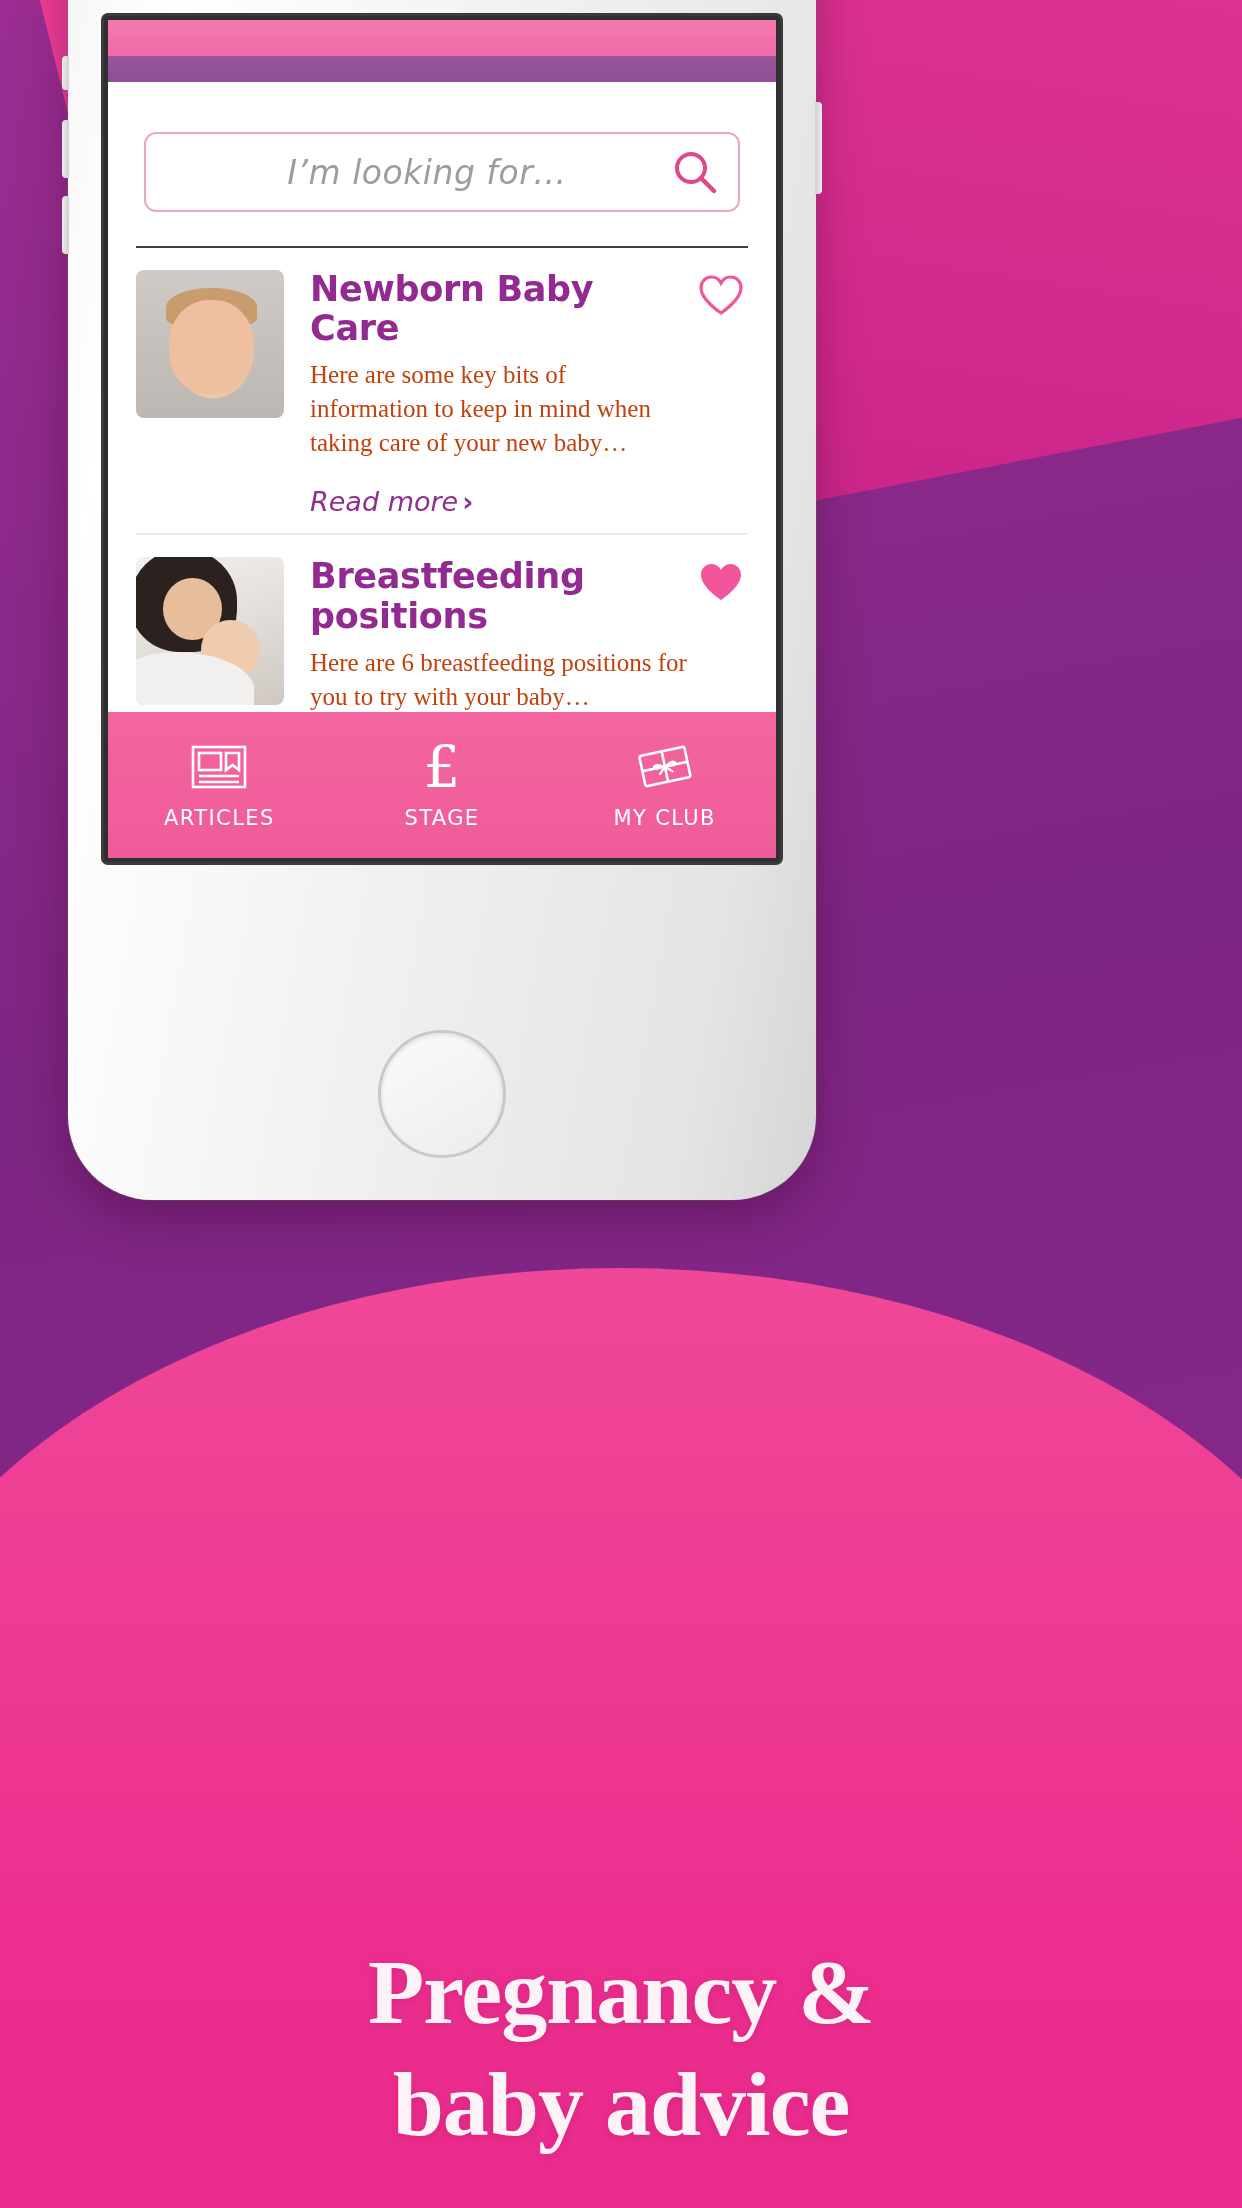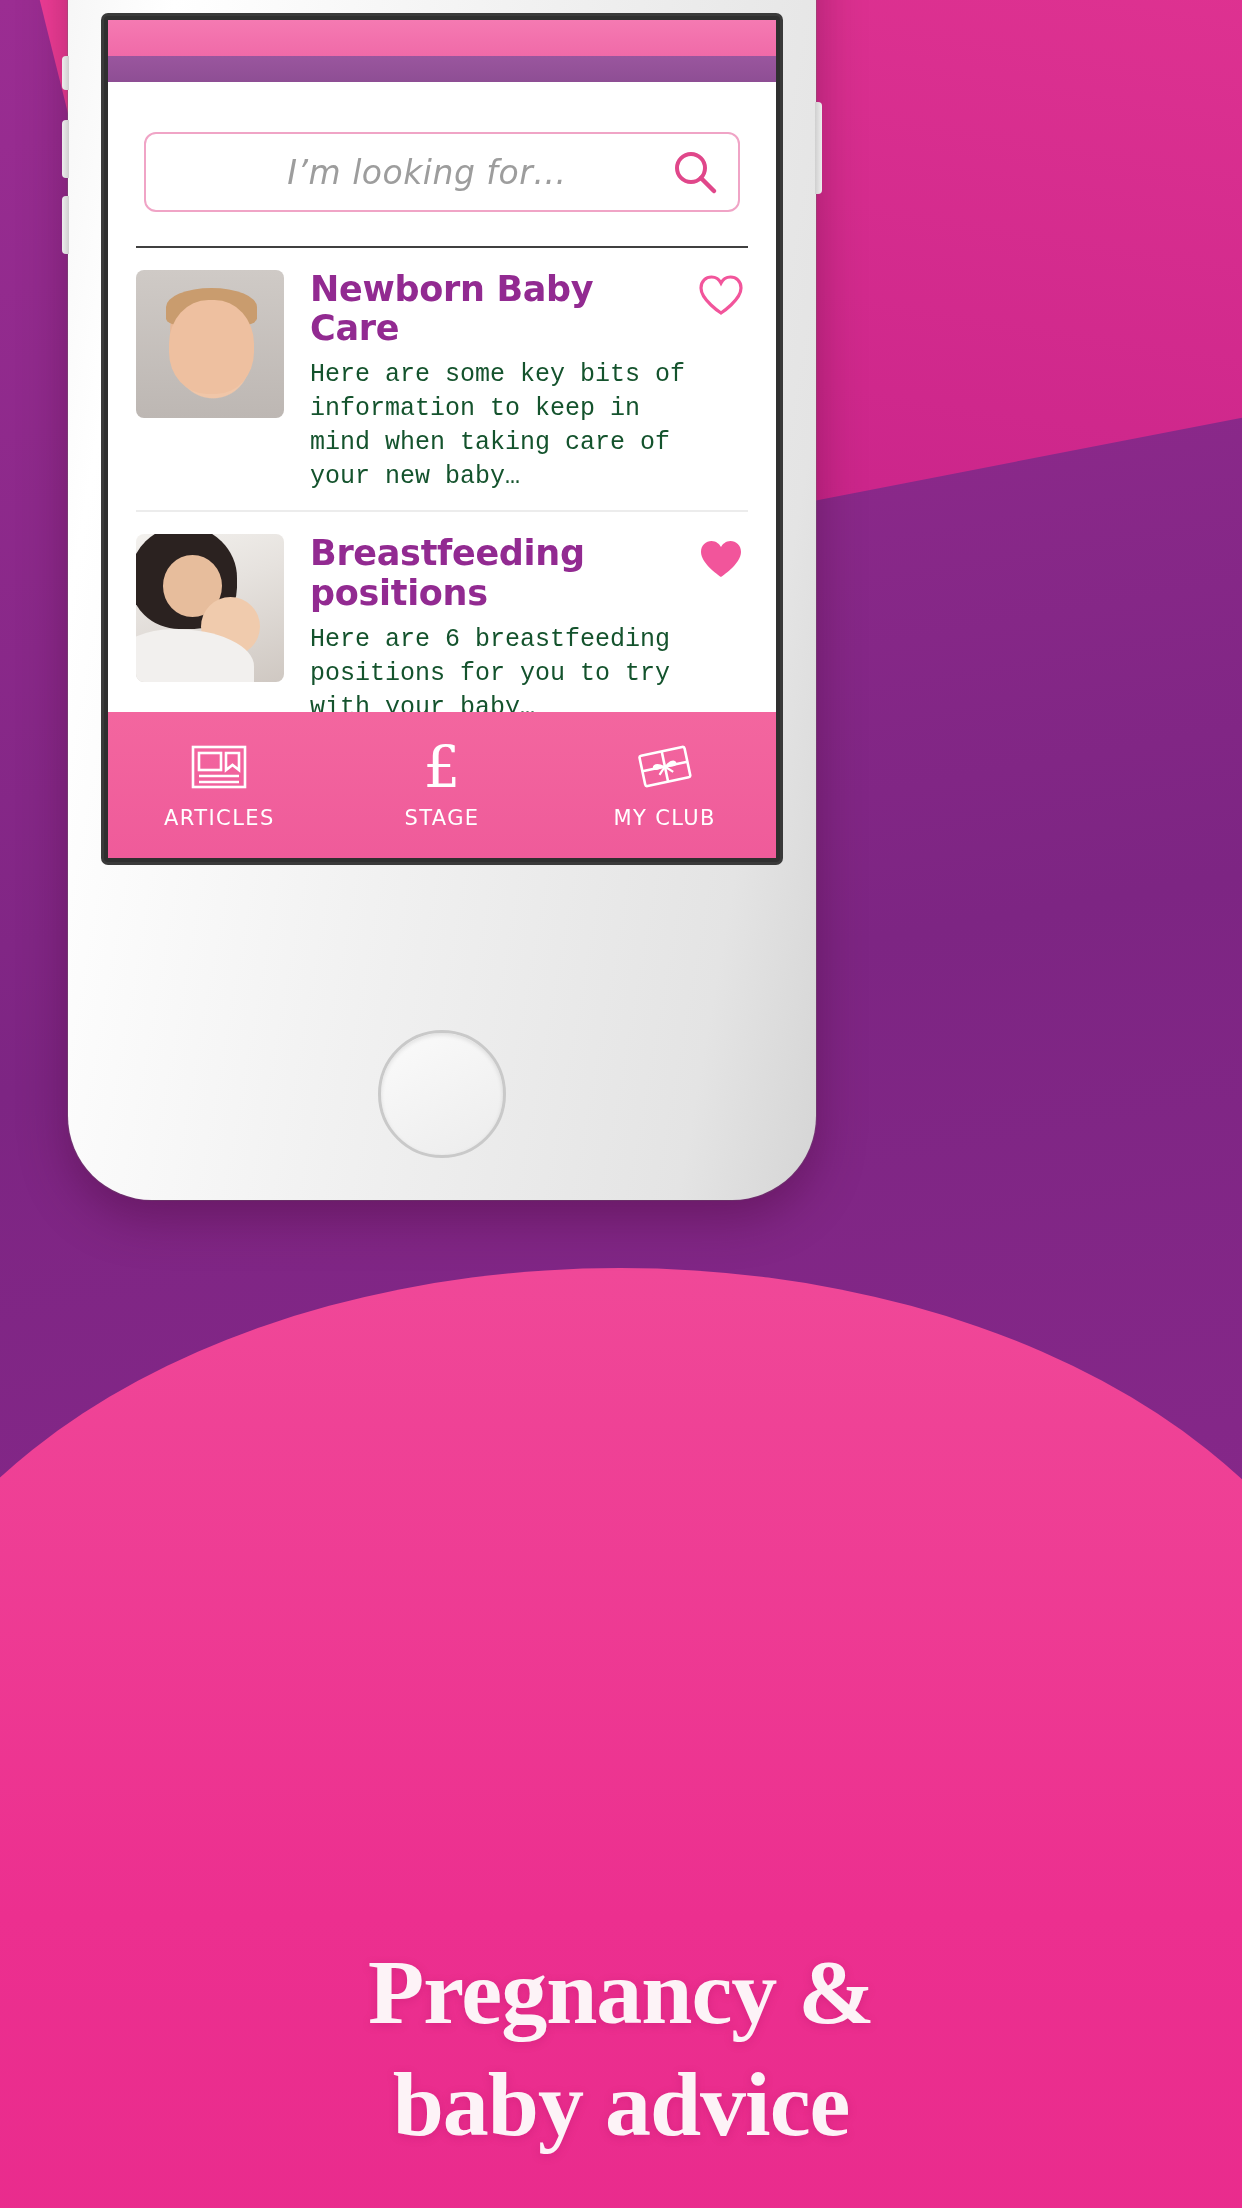--- a/index.html
+++ b/index.html
@@ -123,22 +123,22 @@
     flex:0 0 148px; width:148px; height:148px; border-radius:8px;
     margin-right:26px; overflow:hidden; position:relative; background:#ccc;
   }
   .card-text { flex:1 1 auto; padding-right:58px; }
   .card-title {
     color:#922a91; font-weight:700; font-size:35px; letter-spacing:-.3px;
     font-family:"DejaVu Sans", sans-serif;
     margin-bottom:10px; line-height:1.12;
   }
   .card-desc {
-    color:#14532d; font-size:25px; line-height:1.36;
-    font-family:Liberation Mono, monospace;
+    color:#c2410c; font-size:25px; line-height:1.36;
+    font-family:Liberation Serif, serif;
   }
   .read-more {
     margin-top:26px; color:#8f2f8e; font-style:italic;
     font-size:27px; font-family:"DejaVu Sans", sans-serif;
   }
   .read-more .chev { font-style:normal; font-weight:700; margin-left:4px; }
   .fav { position:absolute; right:4px; top:26px; width:46px; height:46px; }
 
   
   #tabbar {
@@ -232,20 +232,23 @@
             <div class="article-row">
               <div class="thumb t1">
                 <div class="hair"></div>
                   <div class="eye l"></div>
                   <div class="eye r"></div>
                   <div class="mouth"></div>
               </div>
               <div class="card-text">
                 <div class="card-title">Newborn Baby Care</div>
                 <div class="card-desc">Here are some key bits of information to keep in mind when taking care of your new baby…</div>
+                <div class="read-more">
+                  <span>Read more</span><span class="chev">›</span>
+                </div>
               </div>
               <div class="fav">
                 <svg viewBox="0 0 46 42" width="46" height="42">
                   <path d="M23 39 C23 39 3 26 3 14 C3 7 8 3 13.5 3 C18 3 21.5 6 23 9 C24.5 6 28 3 32.5 3 C38 3 43 7 43 14 C43 26 23 39 23 39 Z" fill="none" stroke="#f2559b" stroke-width="3.2"></path>
                 </svg>
               </div>
             </div>
 
             <div class="article-row">
               <div class="thumb t2">

